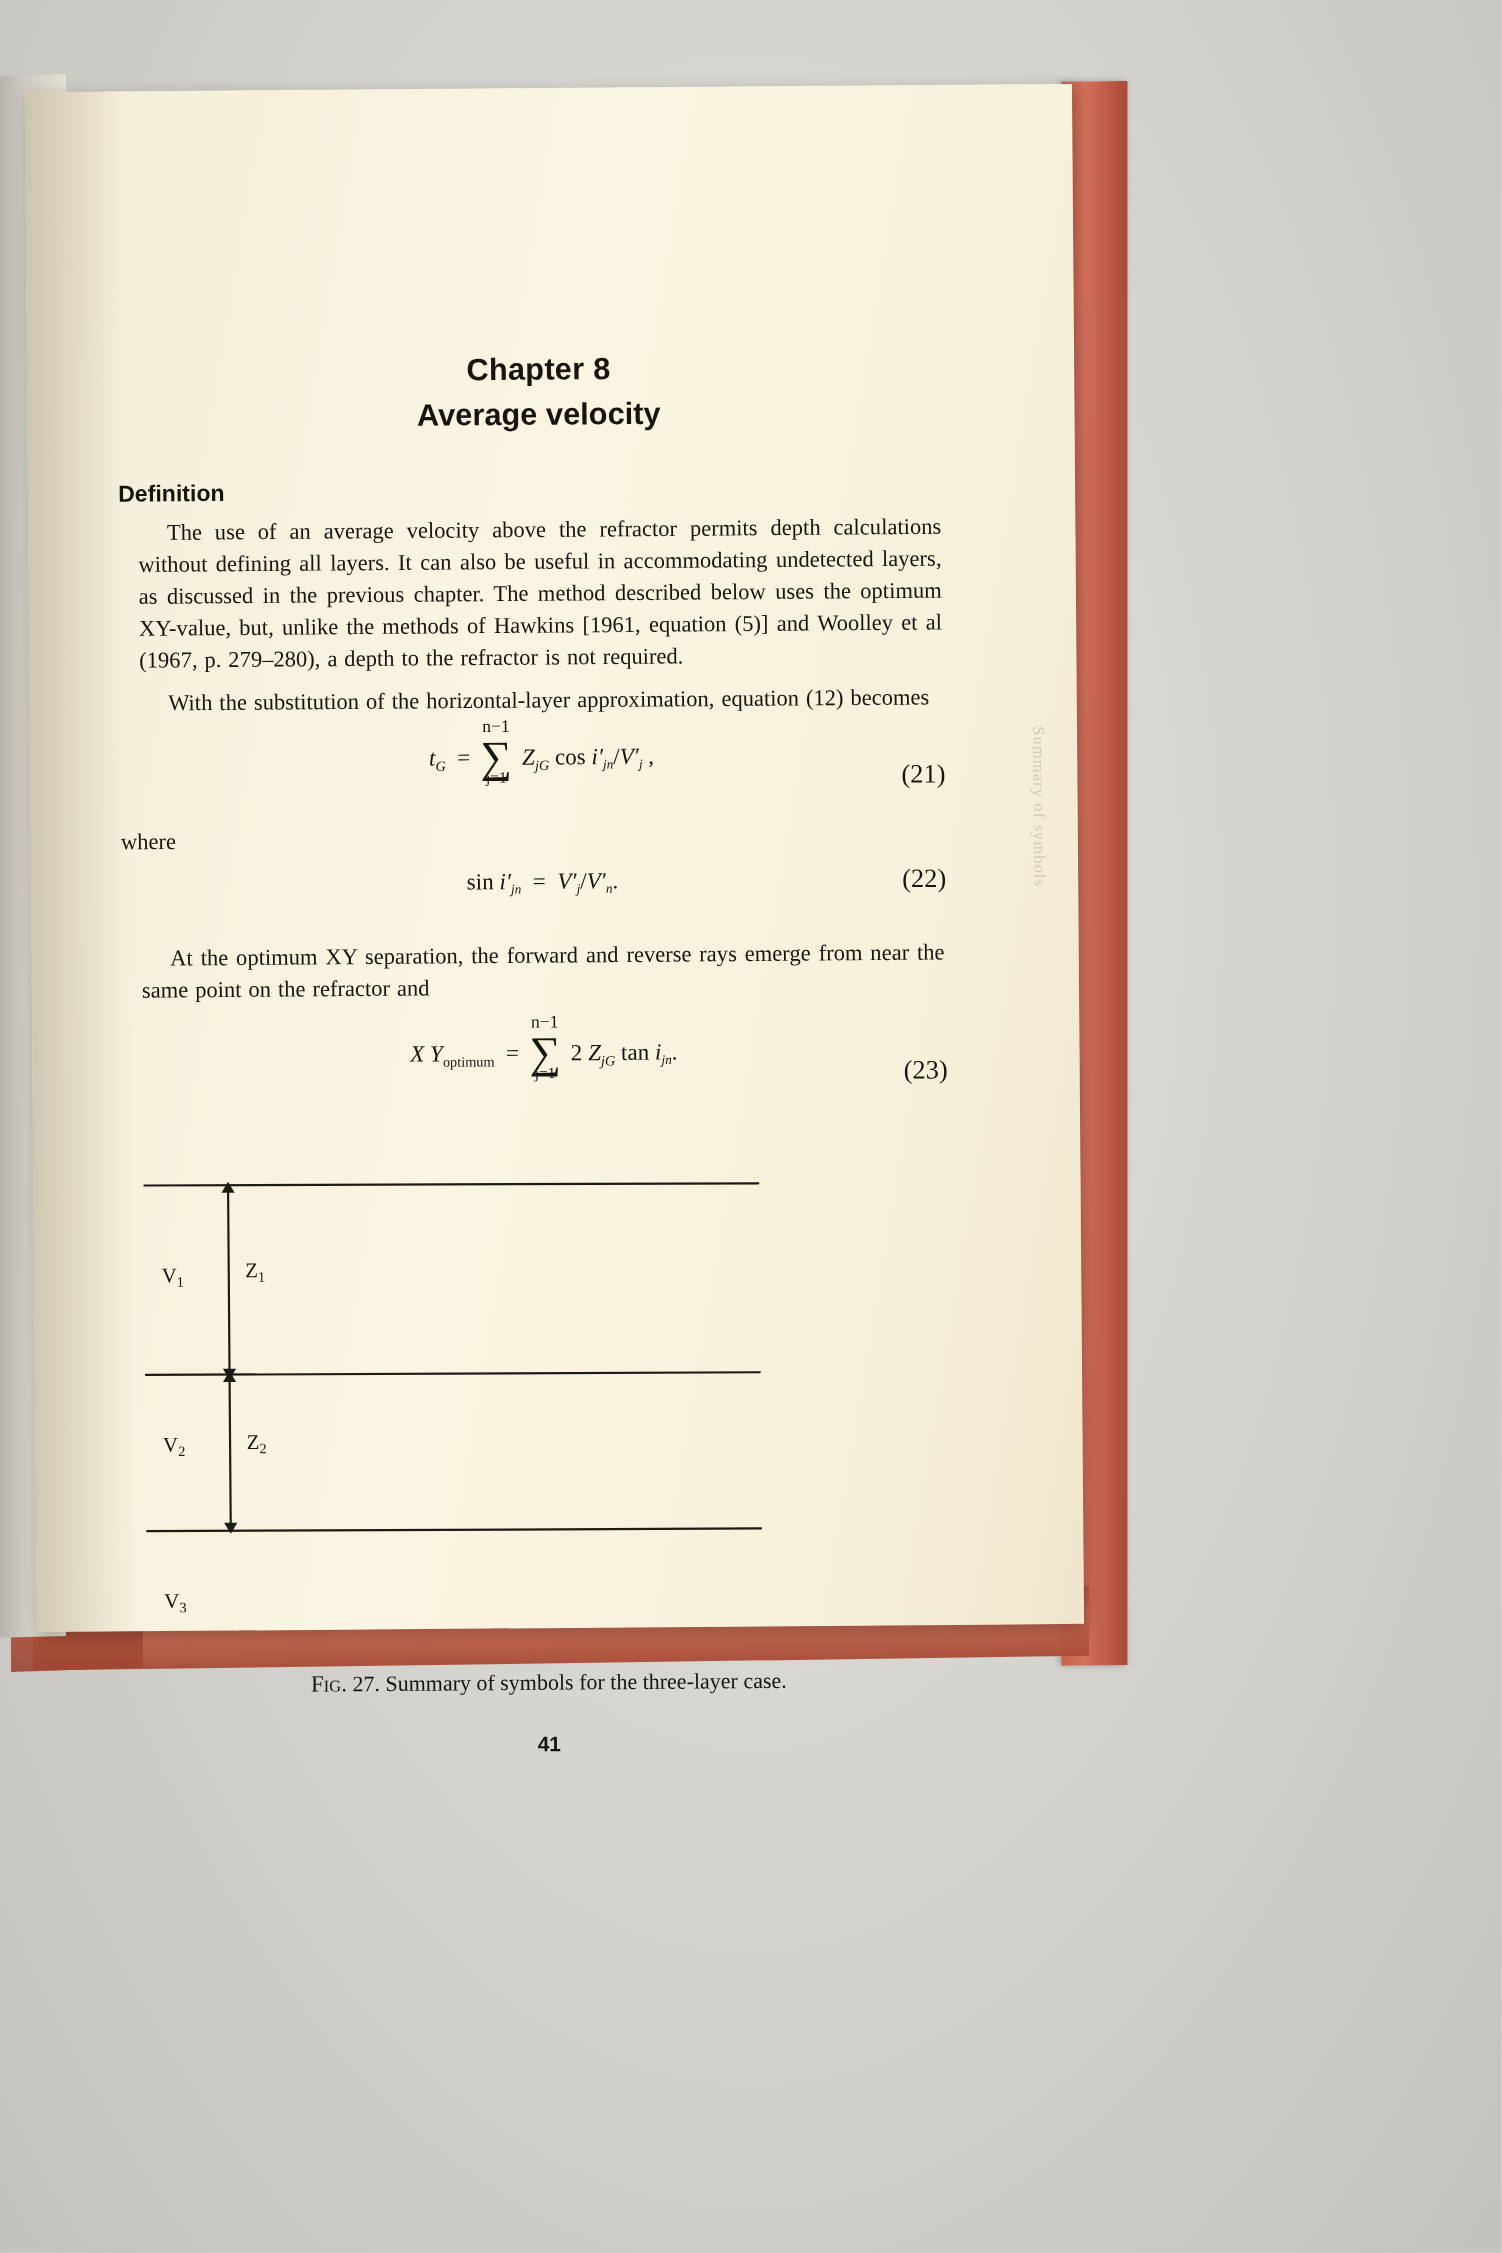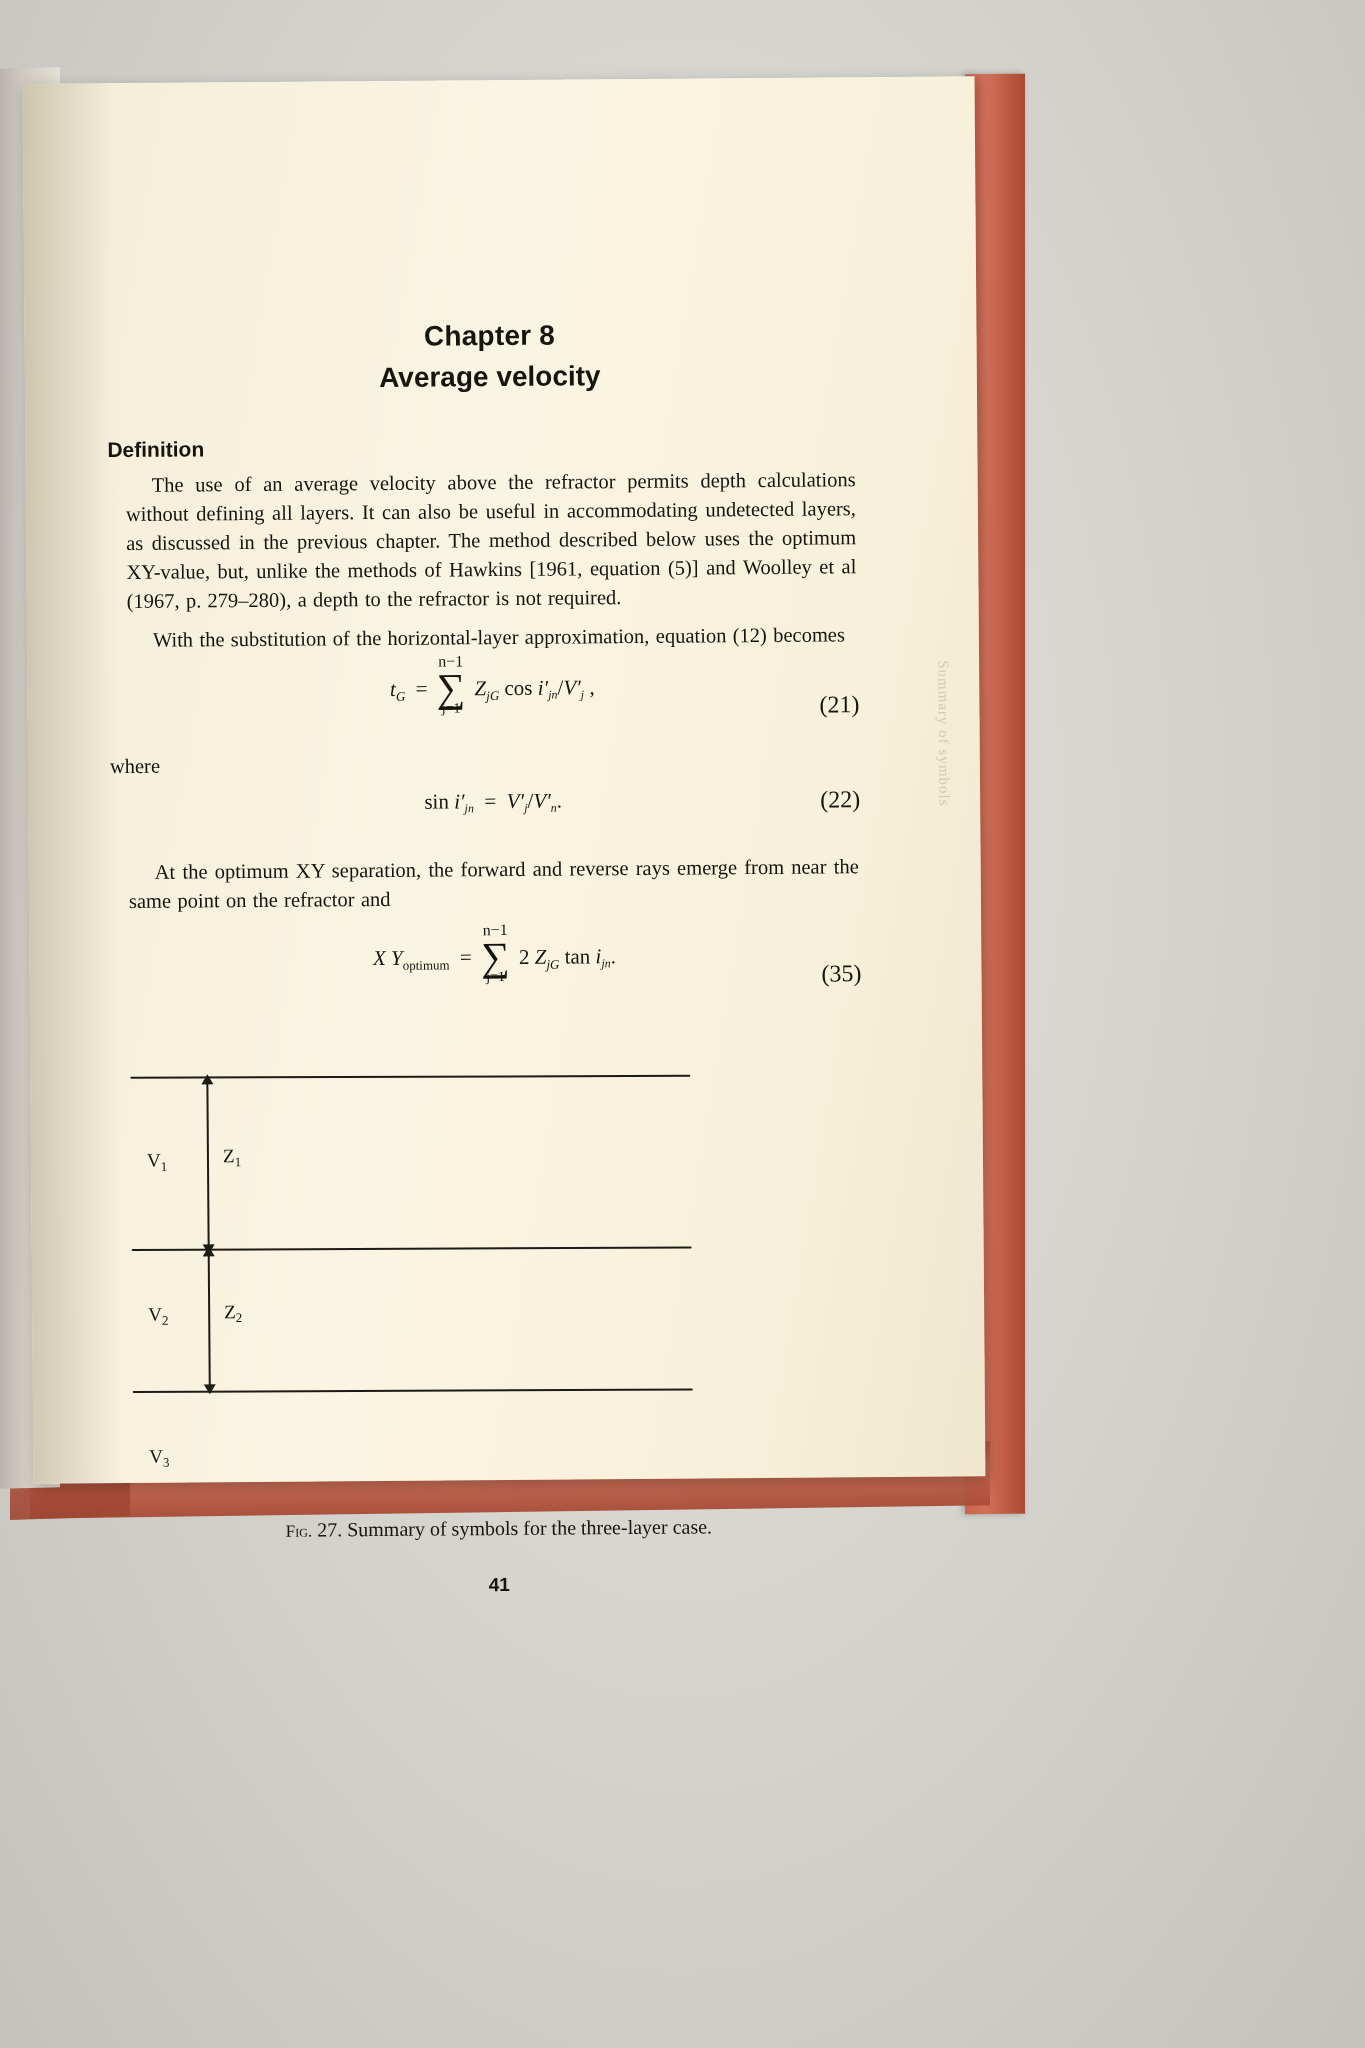--- a/index.html
+++ b/index.html
@@ -242,21 +242,21 @@
     font-size: 19px;
     font-family: "Liberation Serif", serif;
   }
   .fig-lbl .s { font-size: 13px; vertical-align: -4px; }
 
   .fig-caption {
     margin-top: 22px;
     text-align: center;
     font-size: 20px;
   }
-  .sc { font-variant: small-caps; font-size: 17px; }
+  .sc { font-variant: small-caps; font-size: 21px; }
 
   .folio {
     margin-top: 34px;
     text-align: center;
     font-size: 19px;
     font-weight: bold;
     font-family: "Liberation Sans", sans-serif;
   }
 
   
@@ -331,21 +331,21 @@
         <div class="eq-body">
           <span class="it">X Y</span><span class="sub rm">optimum</span>&nbsp; =
           <span class="sum">
             <span class="lim-top">n−1</span>
             <span class="big">∑</span>
             <span class="lim-bot">j=1</span>
           </span>
           <span class="rm">2</span> <span class="it">Z</span><span class="sub it">jG</span>
           <span class="rm">tan</span> <span class="it">i</span><span class="subsm it">jn</span>.
         </div>
-        <div class="eq-num">(35)</div>
+        <div class="eq-num">(23)</div>
       </div>
 
       <div class="figure">
         <div class="fig-line l1"></div>
         <div class="fig-line l2"></div>
         <div class="fig-line l3"></div>
 
         <div class="arrow a1">
           <span class="head up"></span>
           <span class="head down"></span>

